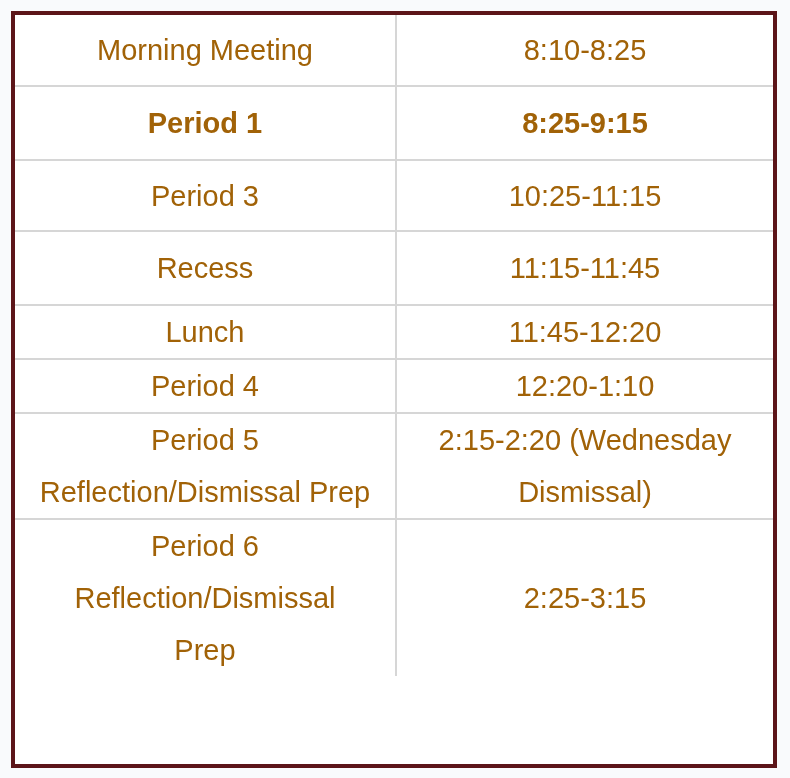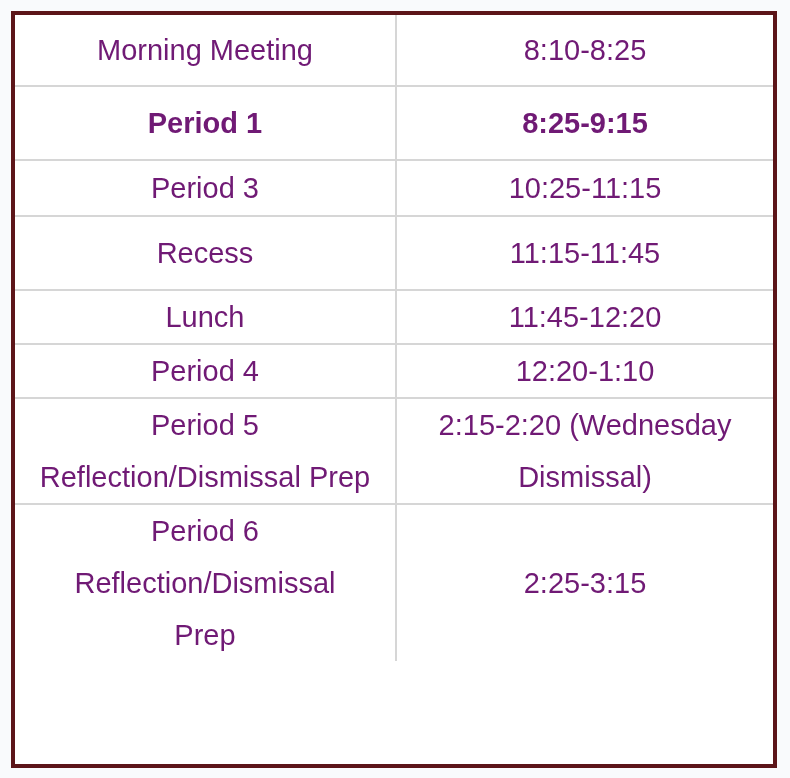--- a/index.html
+++ b/index.html
@@ -19,21 +19,21 @@
       background: #ffffff;
       box-sizing: border-box;
       border: 4px solid #5c1519;
     }
     table.schedule {
       border-collapse: collapse;
       width: 758px;
       table-layout: fixed;
       font-family: "Liberation Sans", sans-serif;
       font-size: 29px;
-      color: #701a75;
+      color: #a16207;
     }
     table.schedule col.c1 { width: 381px; }
     table.schedule col.c2 { width: 377px; }
     table.schedule td {
       text-align: center;
       vertical-align: middle;
       padding: 0 6px;
       line-height: 52px;
       border-top: 2px solid #d6d6d6;
       border-left: 2px solid #d6d6d6;
@@ -62,21 +62,21 @@
         </td>
       </tr>
       <tr style="height:74px;font-weight:bold;">
         <td>
           <span class="line">Period 1</span>
         </td>
         <td>
           <span class="line">8:25-9:15</span>
         </td>
       </tr>
-      <tr style="height:56px;">
+      <tr style="height:71px;">
         <td>
           <span class="line">Period 3</span>
         </td>
         <td>
           <span class="line">10:25-11:15</span>
         </td>
       </tr>
       <tr style="height:74px;">
         <td>
           <span class="line">Recess</span>

